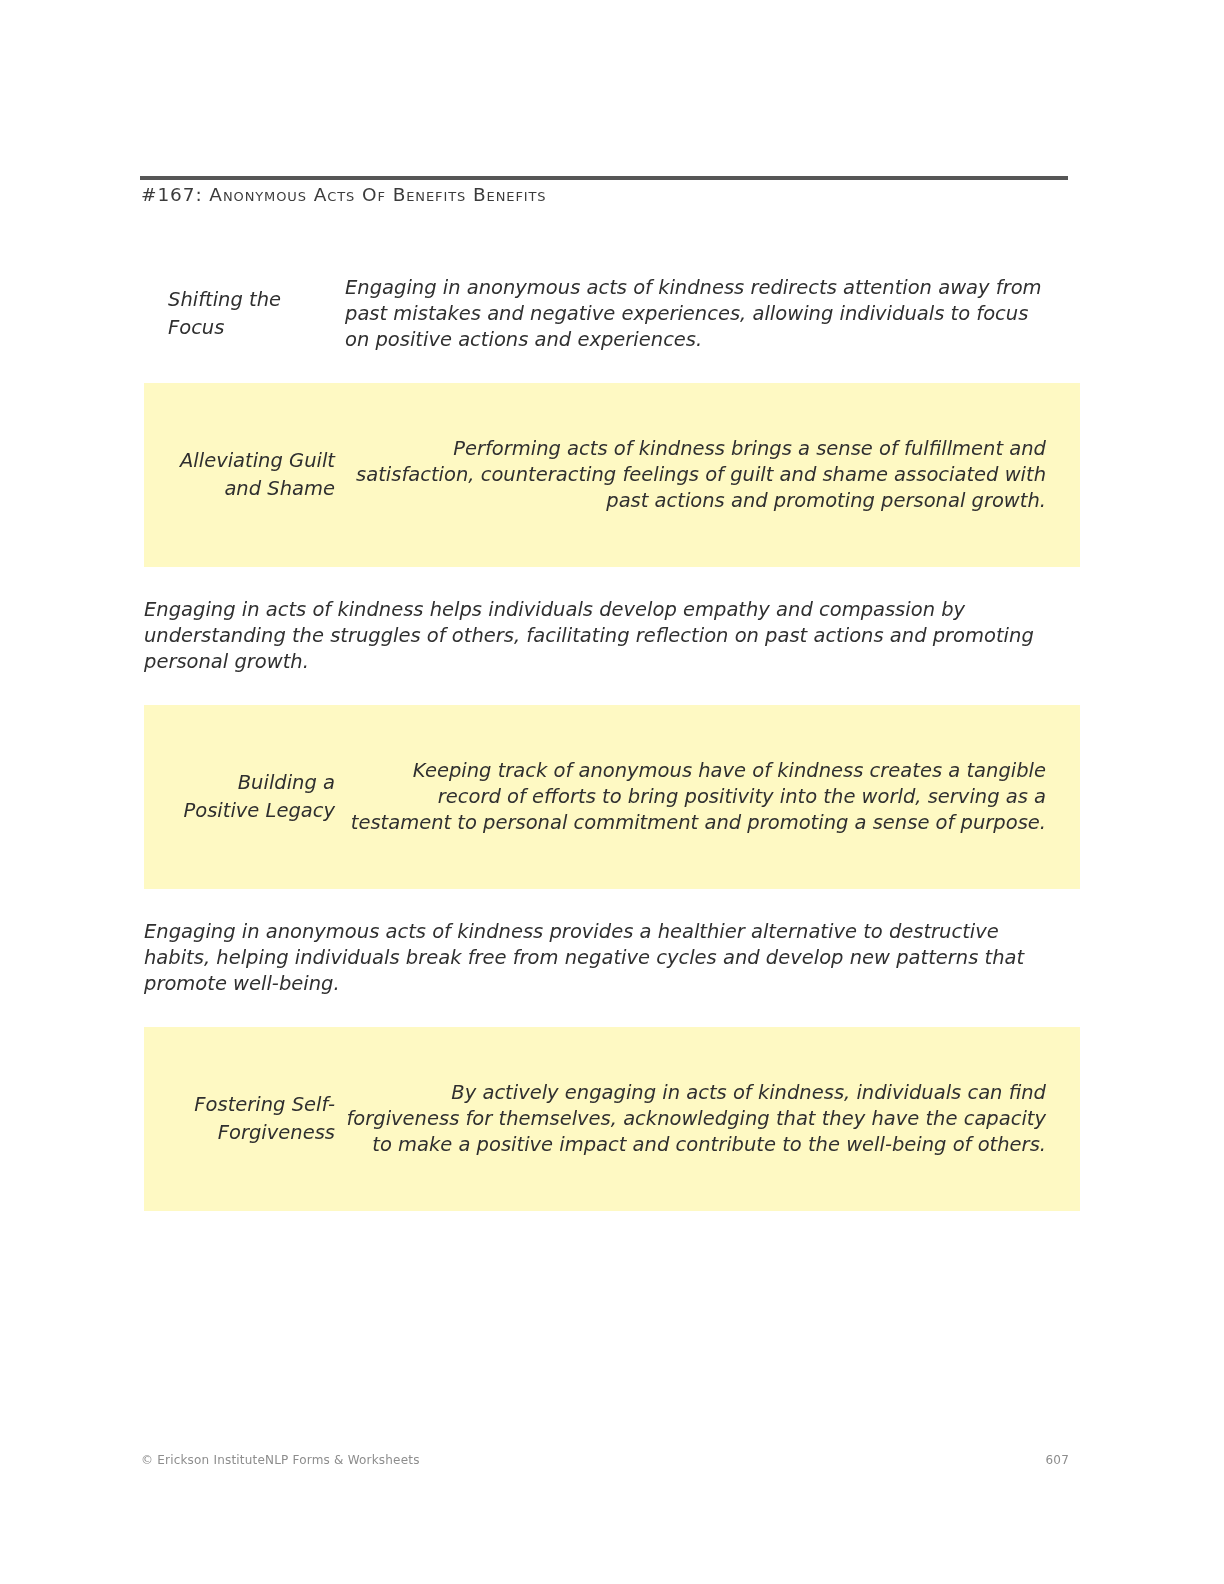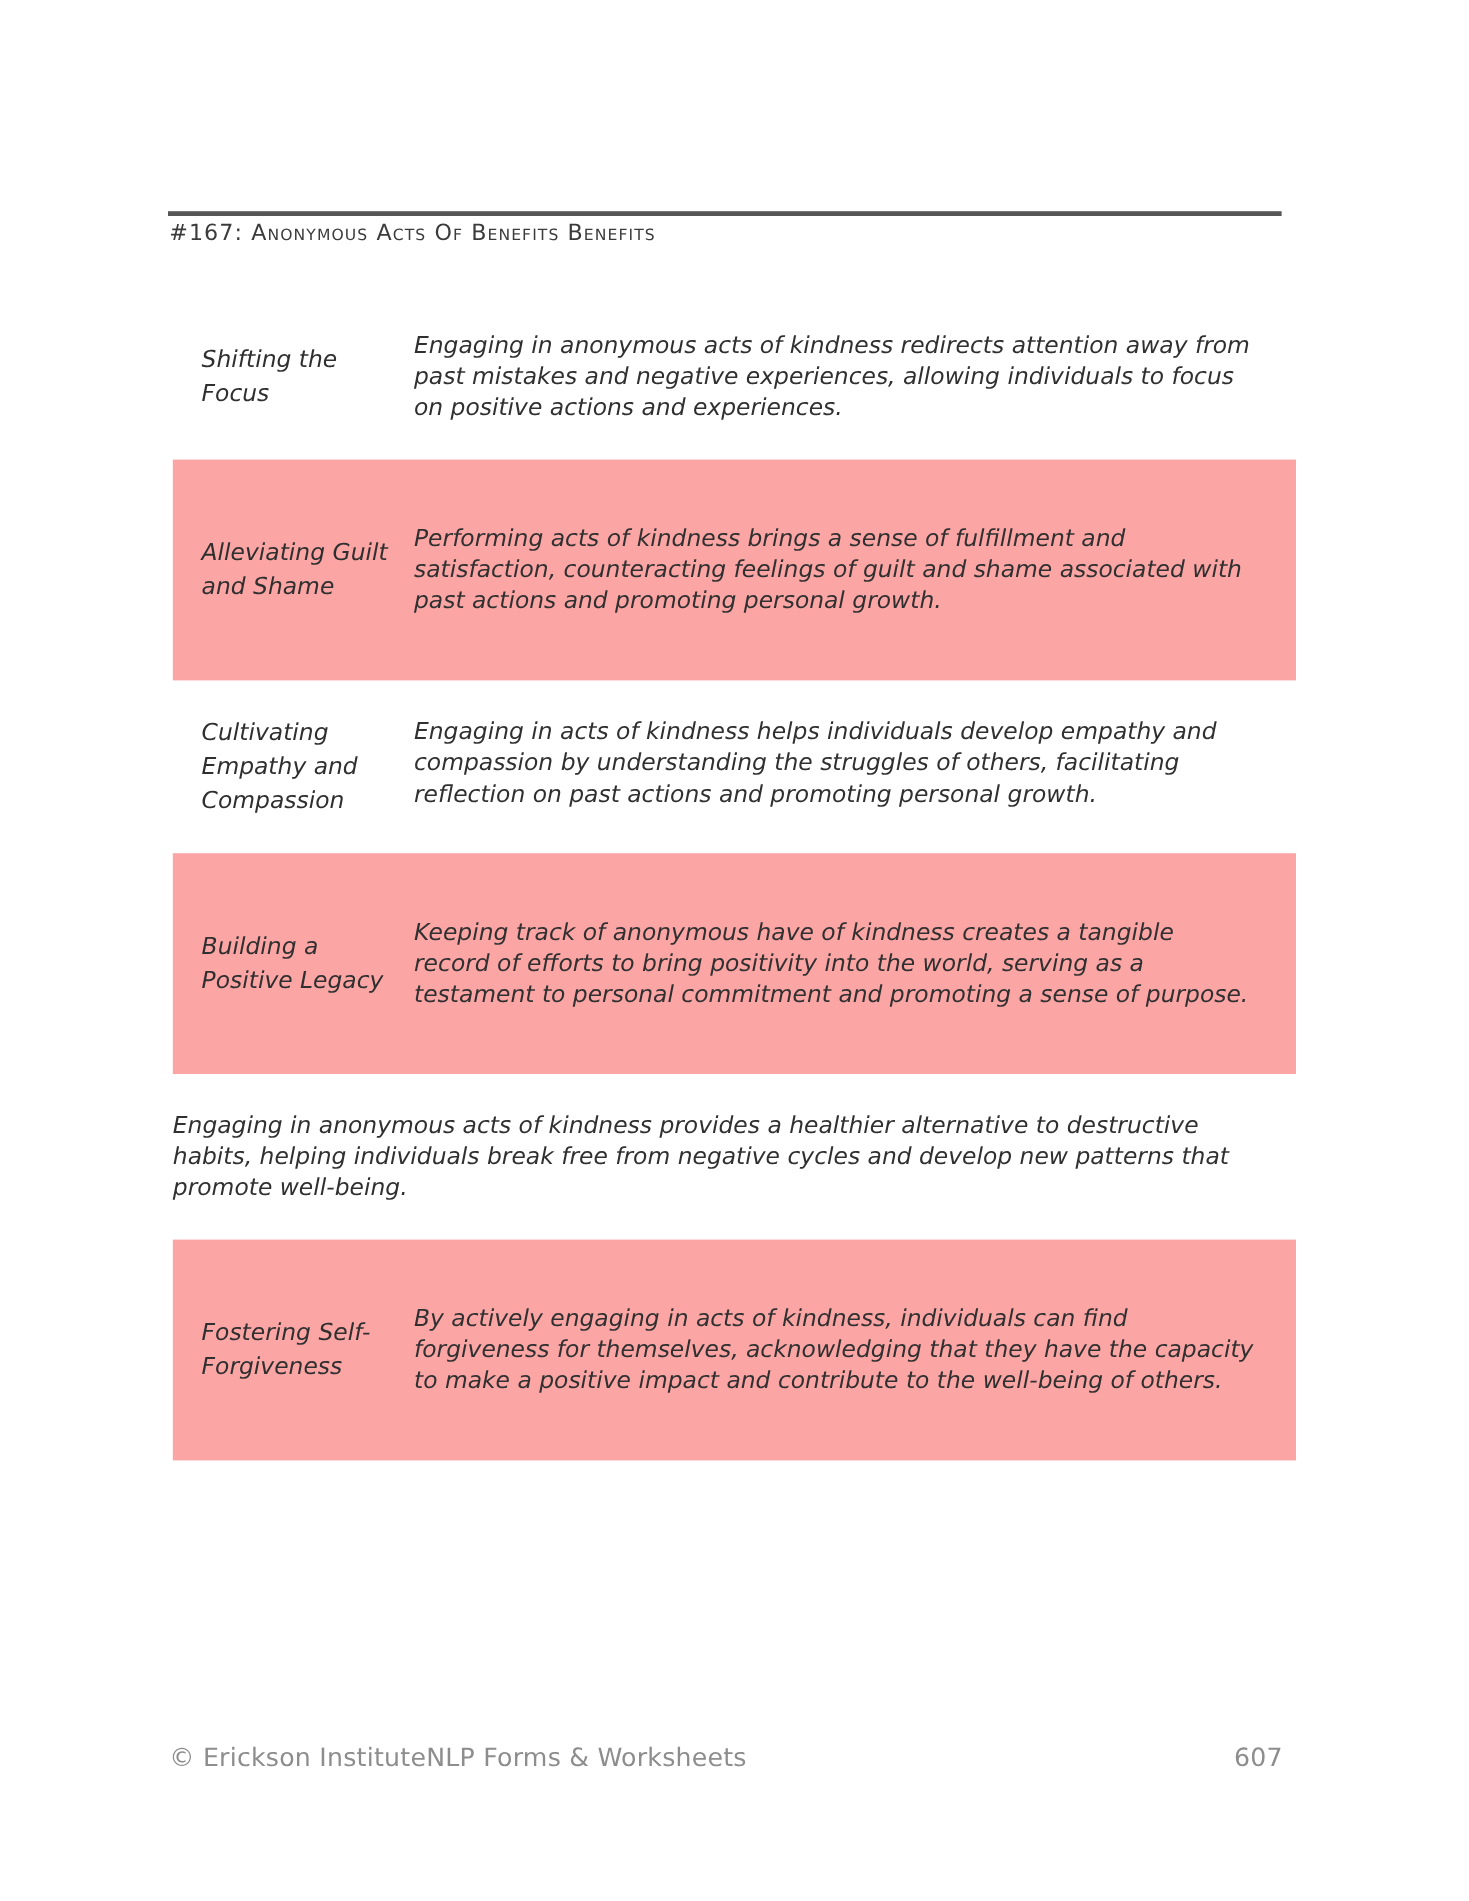--- a/index.html
+++ b/index.html
@@ -52,21 +52,22 @@
   }
   .row {
     position: relative;
     display: flex;
     align-items: stretch;
     box-sizing: border-box;
     padding: 30px 0 30px 0;
     min-height: 124px;
   }
   .row.shaded {
-    background: #fca5a5;
+    background: #fef9c3;
+    text-align: right;
   }
   .row.shaded {
     padding-top: 53px;
     padding-bottom: 53px;
   }
   .row .cell-label {
     box-sizing: border-box;
     width: 201px;
     flex: 0 0 201px;
     padding-left: 24px;
@@ -100,21 +101,21 @@
 
   
   .footer {
     position: absolute;
     left: 141px;
     top: 1437px;
     width: 928px;
     display: flex;
     align-items: baseline;
     font-family: "DejaVu Sans", sans-serif;
-    font-size: 21px;
+    font-size: 12px;
     color: #8d8d8d;
     letter-spacing: 0.2px;
   }
   .footer .f-left   { flex: 0 0 auto; }
   .footer .f-center { flex: 1 1 auto; padding-right: 46px; }
   .footer .f-right  { flex: 0 0 auto; text-align: center; margin-top: 16px; }
 </style>
 </head>
 <body>
 
@@ -135,23 +136,20 @@
       </div>
       <div class="row shaded">
         <div class="cell-label">
           <div class="label-text">Alleviating Guilt and Shame</div>
         </div>
         <div class="cell-desc">
           <div class="desc-text">Performing acts of kindness brings a sense of fulfillment and satisfaction, counteracting feelings of guilt and shame associated with past actions and promoting personal growth.</div>
         </div>
       </div>
       <div class="row">
-        <div class="cell-label">
-          <div class="label-text">Cultivating Empathy and Compassion</div>
-        </div>
         <div class="cell-desc">
           <div class="desc-text">Engaging in acts of kindness helps individuals develop empathy and compassion by understanding the struggles of others, facilitating reflection on past actions and promoting personal growth.</div>
         </div>
       </div>
       <div class="row shaded">
         <div class="cell-label">
           <div class="label-text">Building a Positive Legacy</div>
         </div>
         <div class="cell-desc">
           <div class="desc-text">Keeping track of anonymous have of kindness creates a tangible record of efforts to bring positivity into the world, serving as a testament to personal commitment and promoting a sense of purpose.</div>

